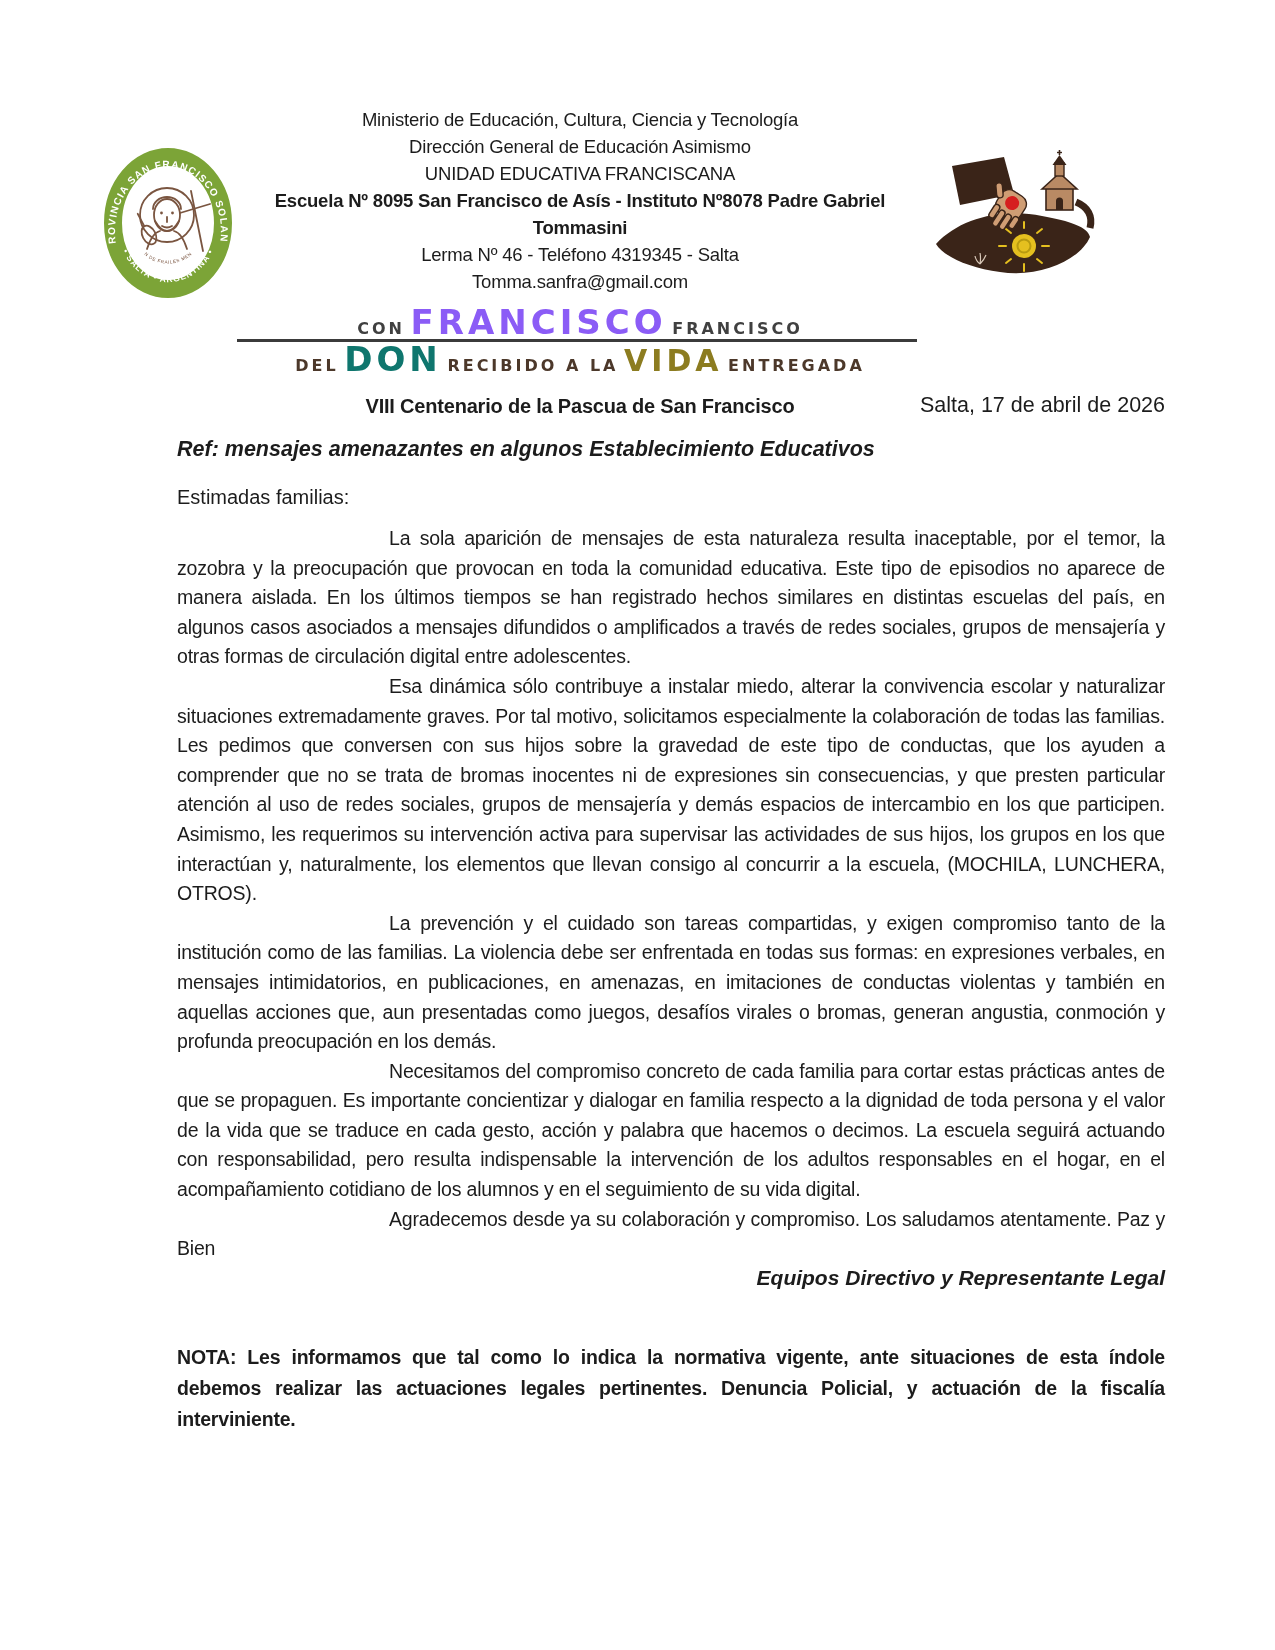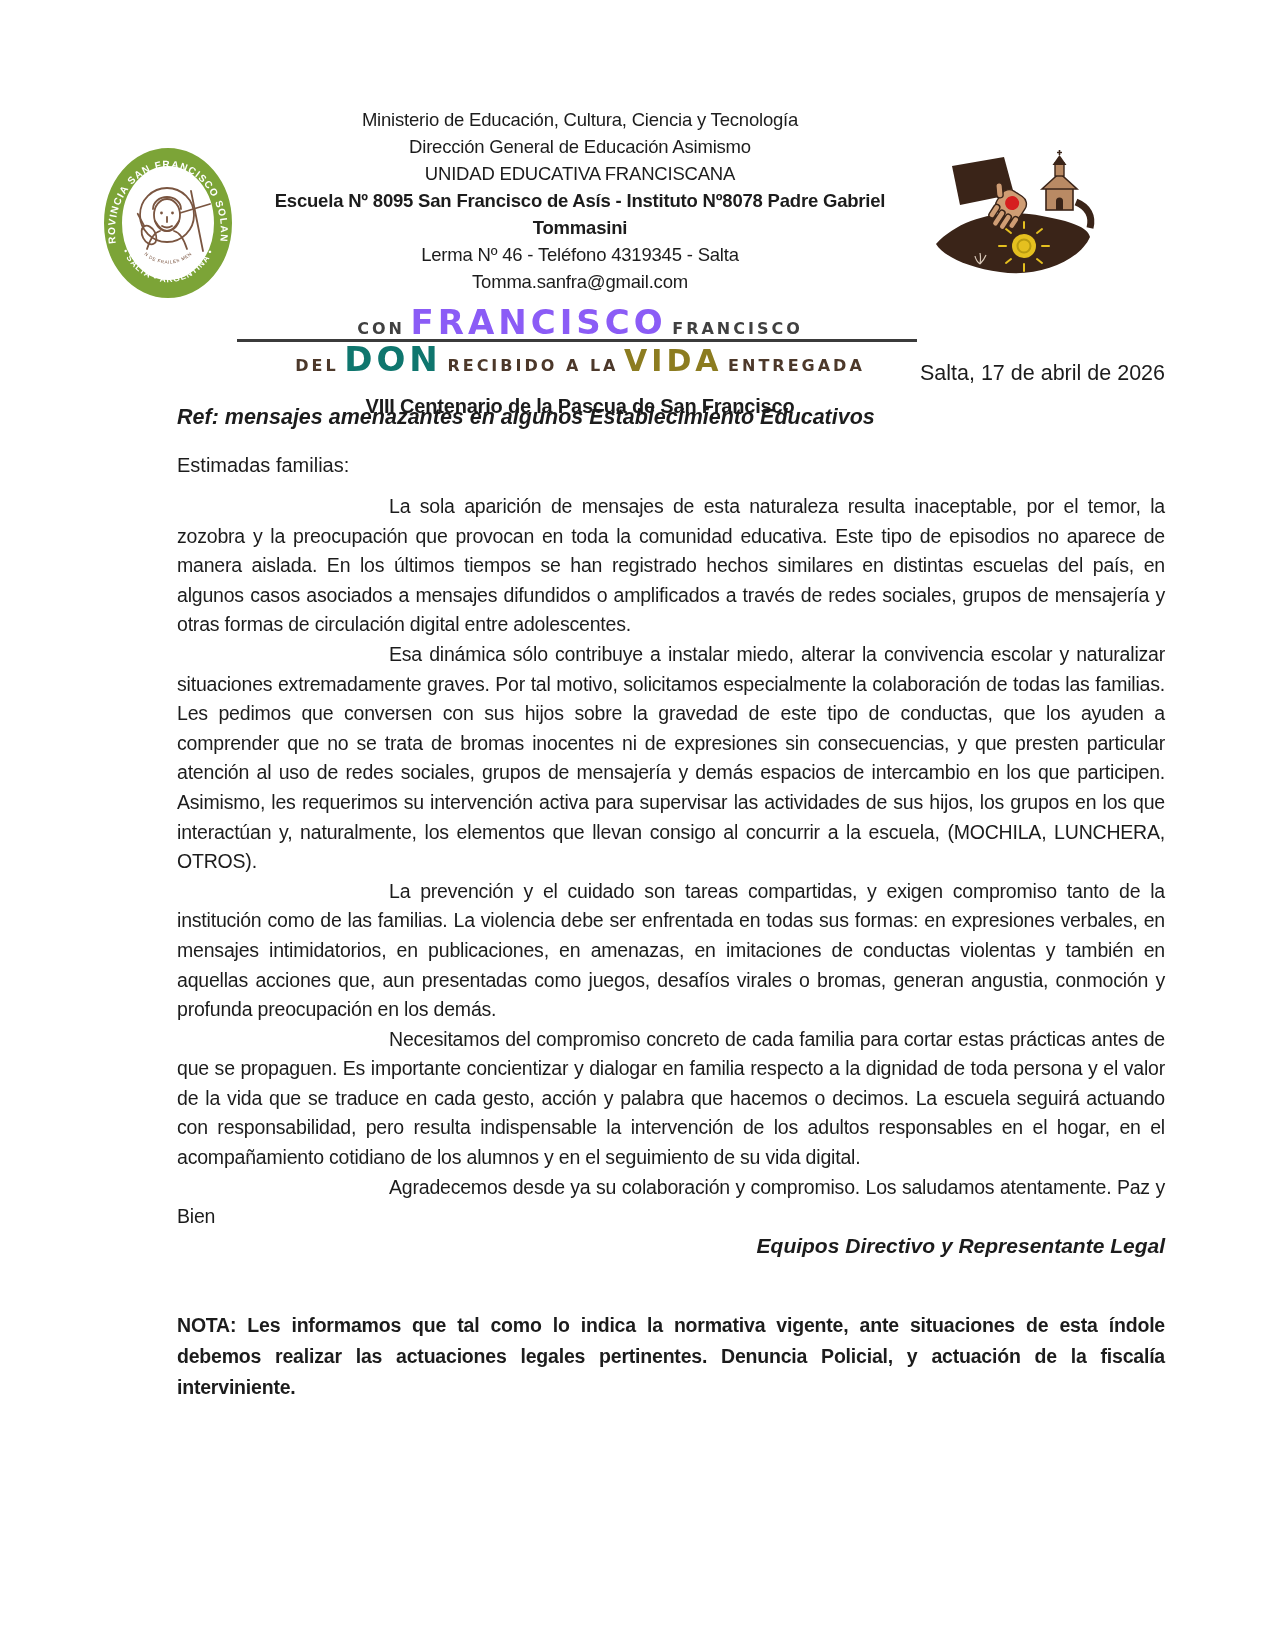--- a/index.html
+++ b/index.html
@@ -30,21 +30,21 @@
   .m-sm  { font-size:16px; letter-spacing:3px; color:#404040; }
   .m-sm2 { font-size:16px; letter-spacing:3px; color:#4c382a; }
   .m-big { font-size:34px; letter-spacing:4px; color:#8b5cf6; }
   .m-don { font-size:34px; letter-spacing:4px; color:#0f766e; }
   .m-vida{ font-size:30px; letter-spacing:4px; color:#8c7c20; }
 
   .banner { margin-top:14px; font-weight:bold; font-size:20px; letter-spacing:-0.2px; }
   .rule { position:absolute; left:237px; top:339px; width:680px; height:3px; background:#3b3b3b; }
 
   
-  .letter { position:absolute; left:177px; top:360px; width:988px; }
+  .letter { position:absolute; left:177px; top:392px; width:988px; }
   .date { text-align:right; font-size:21.5px; line-height:26px; }
   .reference { text-align:left; font-size:21.5px; font-weight:bold; font-style:italic; margin-top:19px; }
   .salutation { font-size:20px; margin-top:24px; }
   .paras { margin-top:15px; }
   .para {
     font-size:19.5px; line-height:29.6px;
     text-align:justify; text-justify:inter-word;
     text-indent:212px; letter-spacing:-0.2px;
   }
   .signature { text-align:right; font-size:21px; font-weight:bold; font-style:italic; margin-top:2px; }

